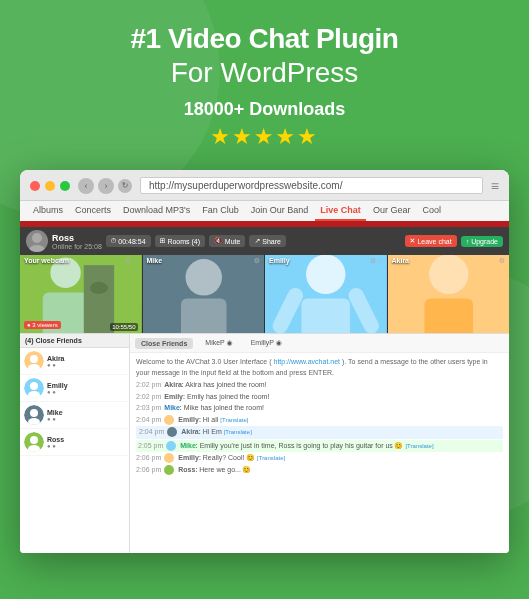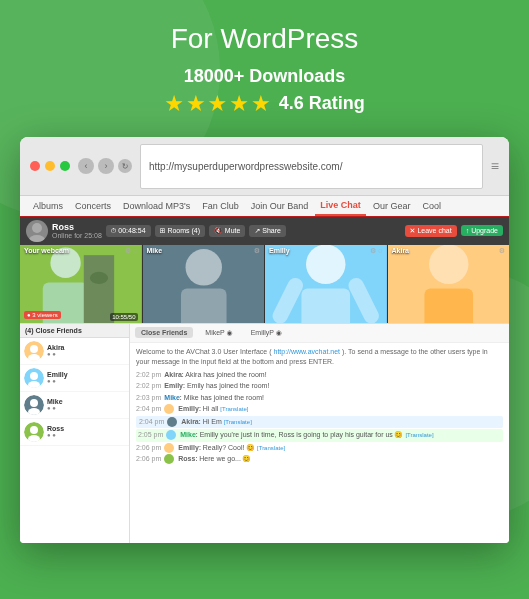--- a/index.html
+++ b/index.html
@@ -125,35 +125,34 @@
       font-size: 8px;
       display: flex; align-items: center; justify-content: center;
       color: #666;
     }
 
     .address-bar {
       flex: 1;
       background: #fff;
       border: 1px solid #ccc;
       border-radius: 2px;
-      padding: 16px 8px;
+      padding: 2px 8px;
       font-size: 10px;
       color: #555;
     }
 
     .browser-menu {
       font-size: 14px; color: #888;
     }
 
     
     .site-nav {
       background: #f5f5f5;
-      border-bottom: 1px solid #b91c1c;
-      display: flex;
-      align-items: center;
+      border-bottom: 6px solid #b91c1c;
+      display: flex;
       padding: 0 8px;
       font-size: 9px;
       gap: 2px;
     }
     .nav-item {
       padding: 4px 5px;
       color: #555;
       white-space: nowrap;
     }
     .nav-item.live-chat {
@@ -374,25 +373,25 @@
       font-size: 6px;
       background: rgba(0,0,0,0.5);
       padding: 1px 2px;
       border-radius: 2px;
     }
   </style>
 </head>
 <body>
 
 <div class="header-section">
+  <div class="main-title">#1 Video Chat Plugin</div>
   <div class="sub-title">For WordPress</div>
   <div class="downloads-row">18000+ Downloads</div>
   <div class="rating-row">
     <span class="stars">★★★★★</span>
-    <span class="rating-text">4.6 Rating</span>
   </div>
 </div>
 
 <div class="browser-wrapper">
 
   <div class="browser-chrome">
     <div class="browser-dots">
       <div class="dot dot-red"></div>
       <div class="dot dot-yellow"></div>
       <div class="dot dot-green"></div>

